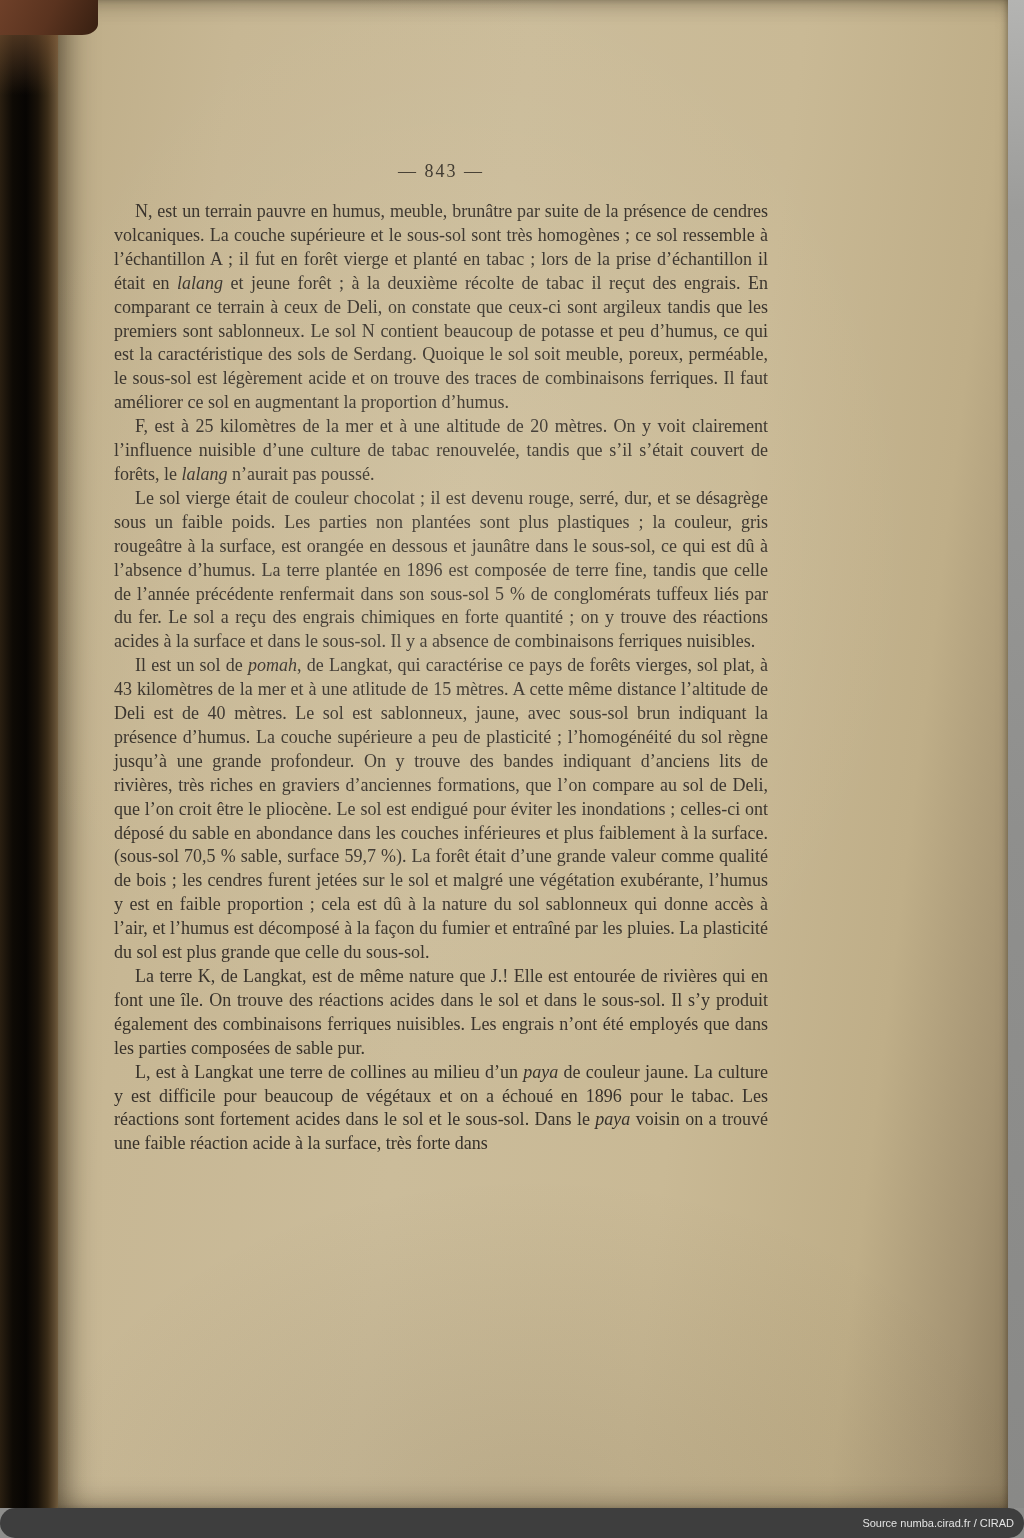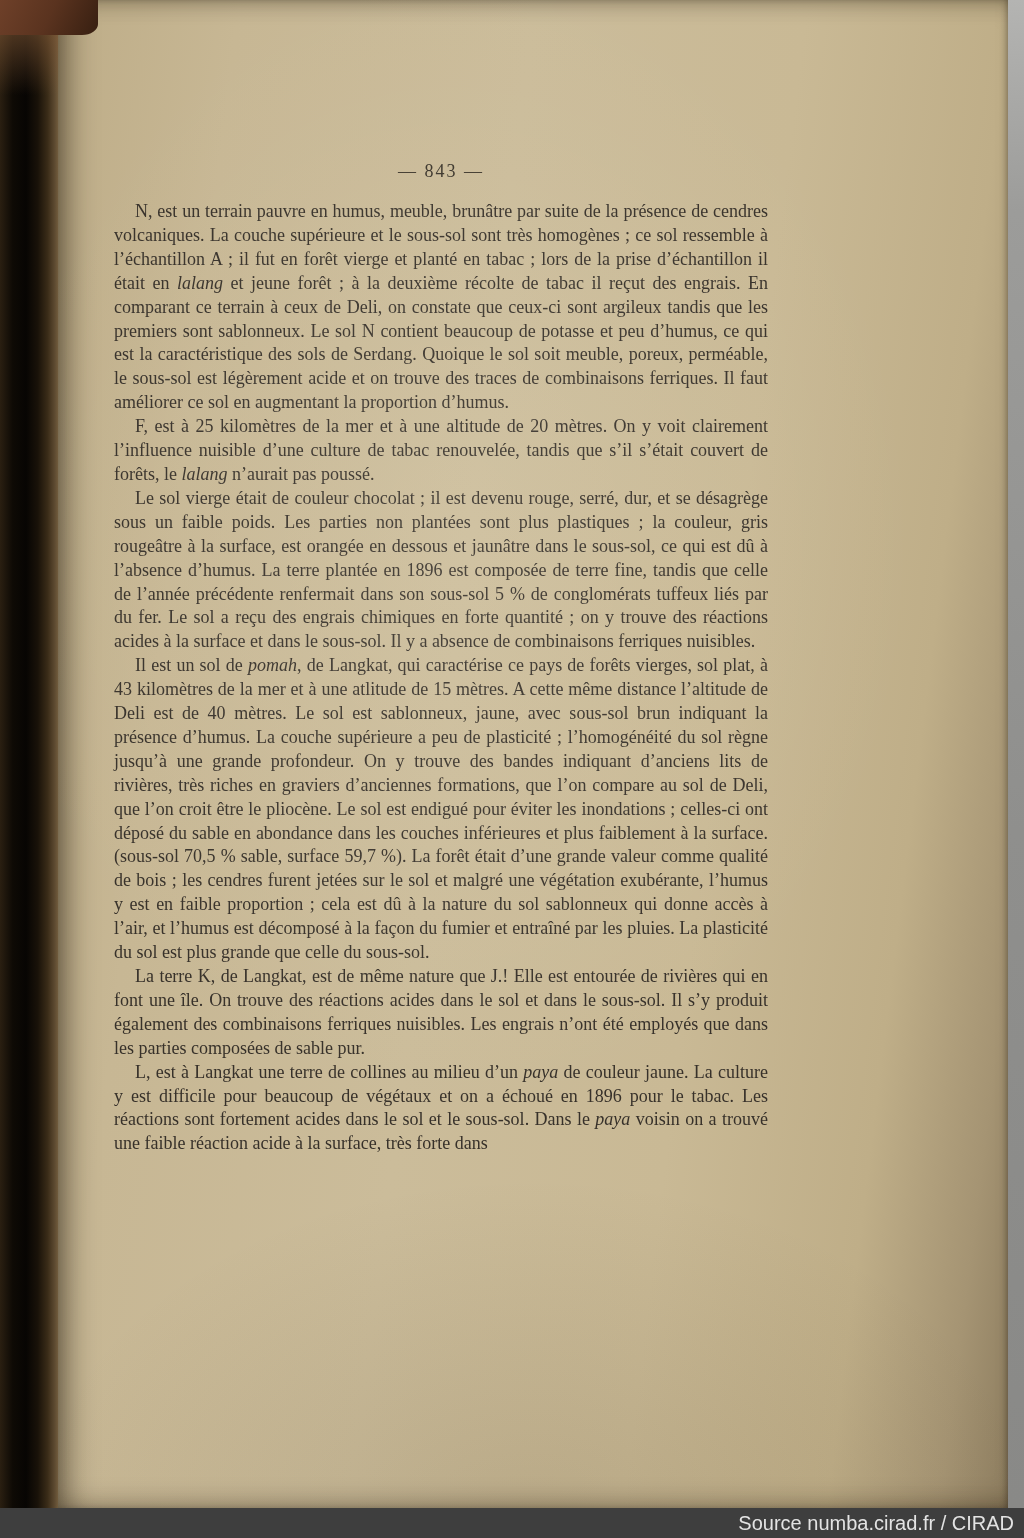--- a/index.html
+++ b/index.html
@@ -55,22 +55,22 @@
     position: absolute; left: 56px; top: 200px; width: 654px;
     font-size: 18px; line-height: 23.9px;
     color: #37312a; text-align: justify;
   }
   .text-block p { margin: 0; padding: 0; text-indent: 21px; }
   .it { font-style: italic; }
   .footer-bar {
     position: absolute; left: 0; bottom: 0; width: 1024px; height: 30px;
     background: #3e3e3e; color: #e3e3e3;
     font-family: "Liberation Sans", "DejaVu Sans", sans-serif;
-    font-size: 20px; line-height: 30px;
-    text-align: right; padding-right: 10px;
+    font-size: 11px; line-height: 30px;
+    text-align: right; padding-right: 10px; border-radius: 15px;
   }
 </style>
 </head>
 <body>
 
 <div class="scan">
   <div class="spine">
     <div class="spine-highlight"></div>
   </div>
   <div class="page">

